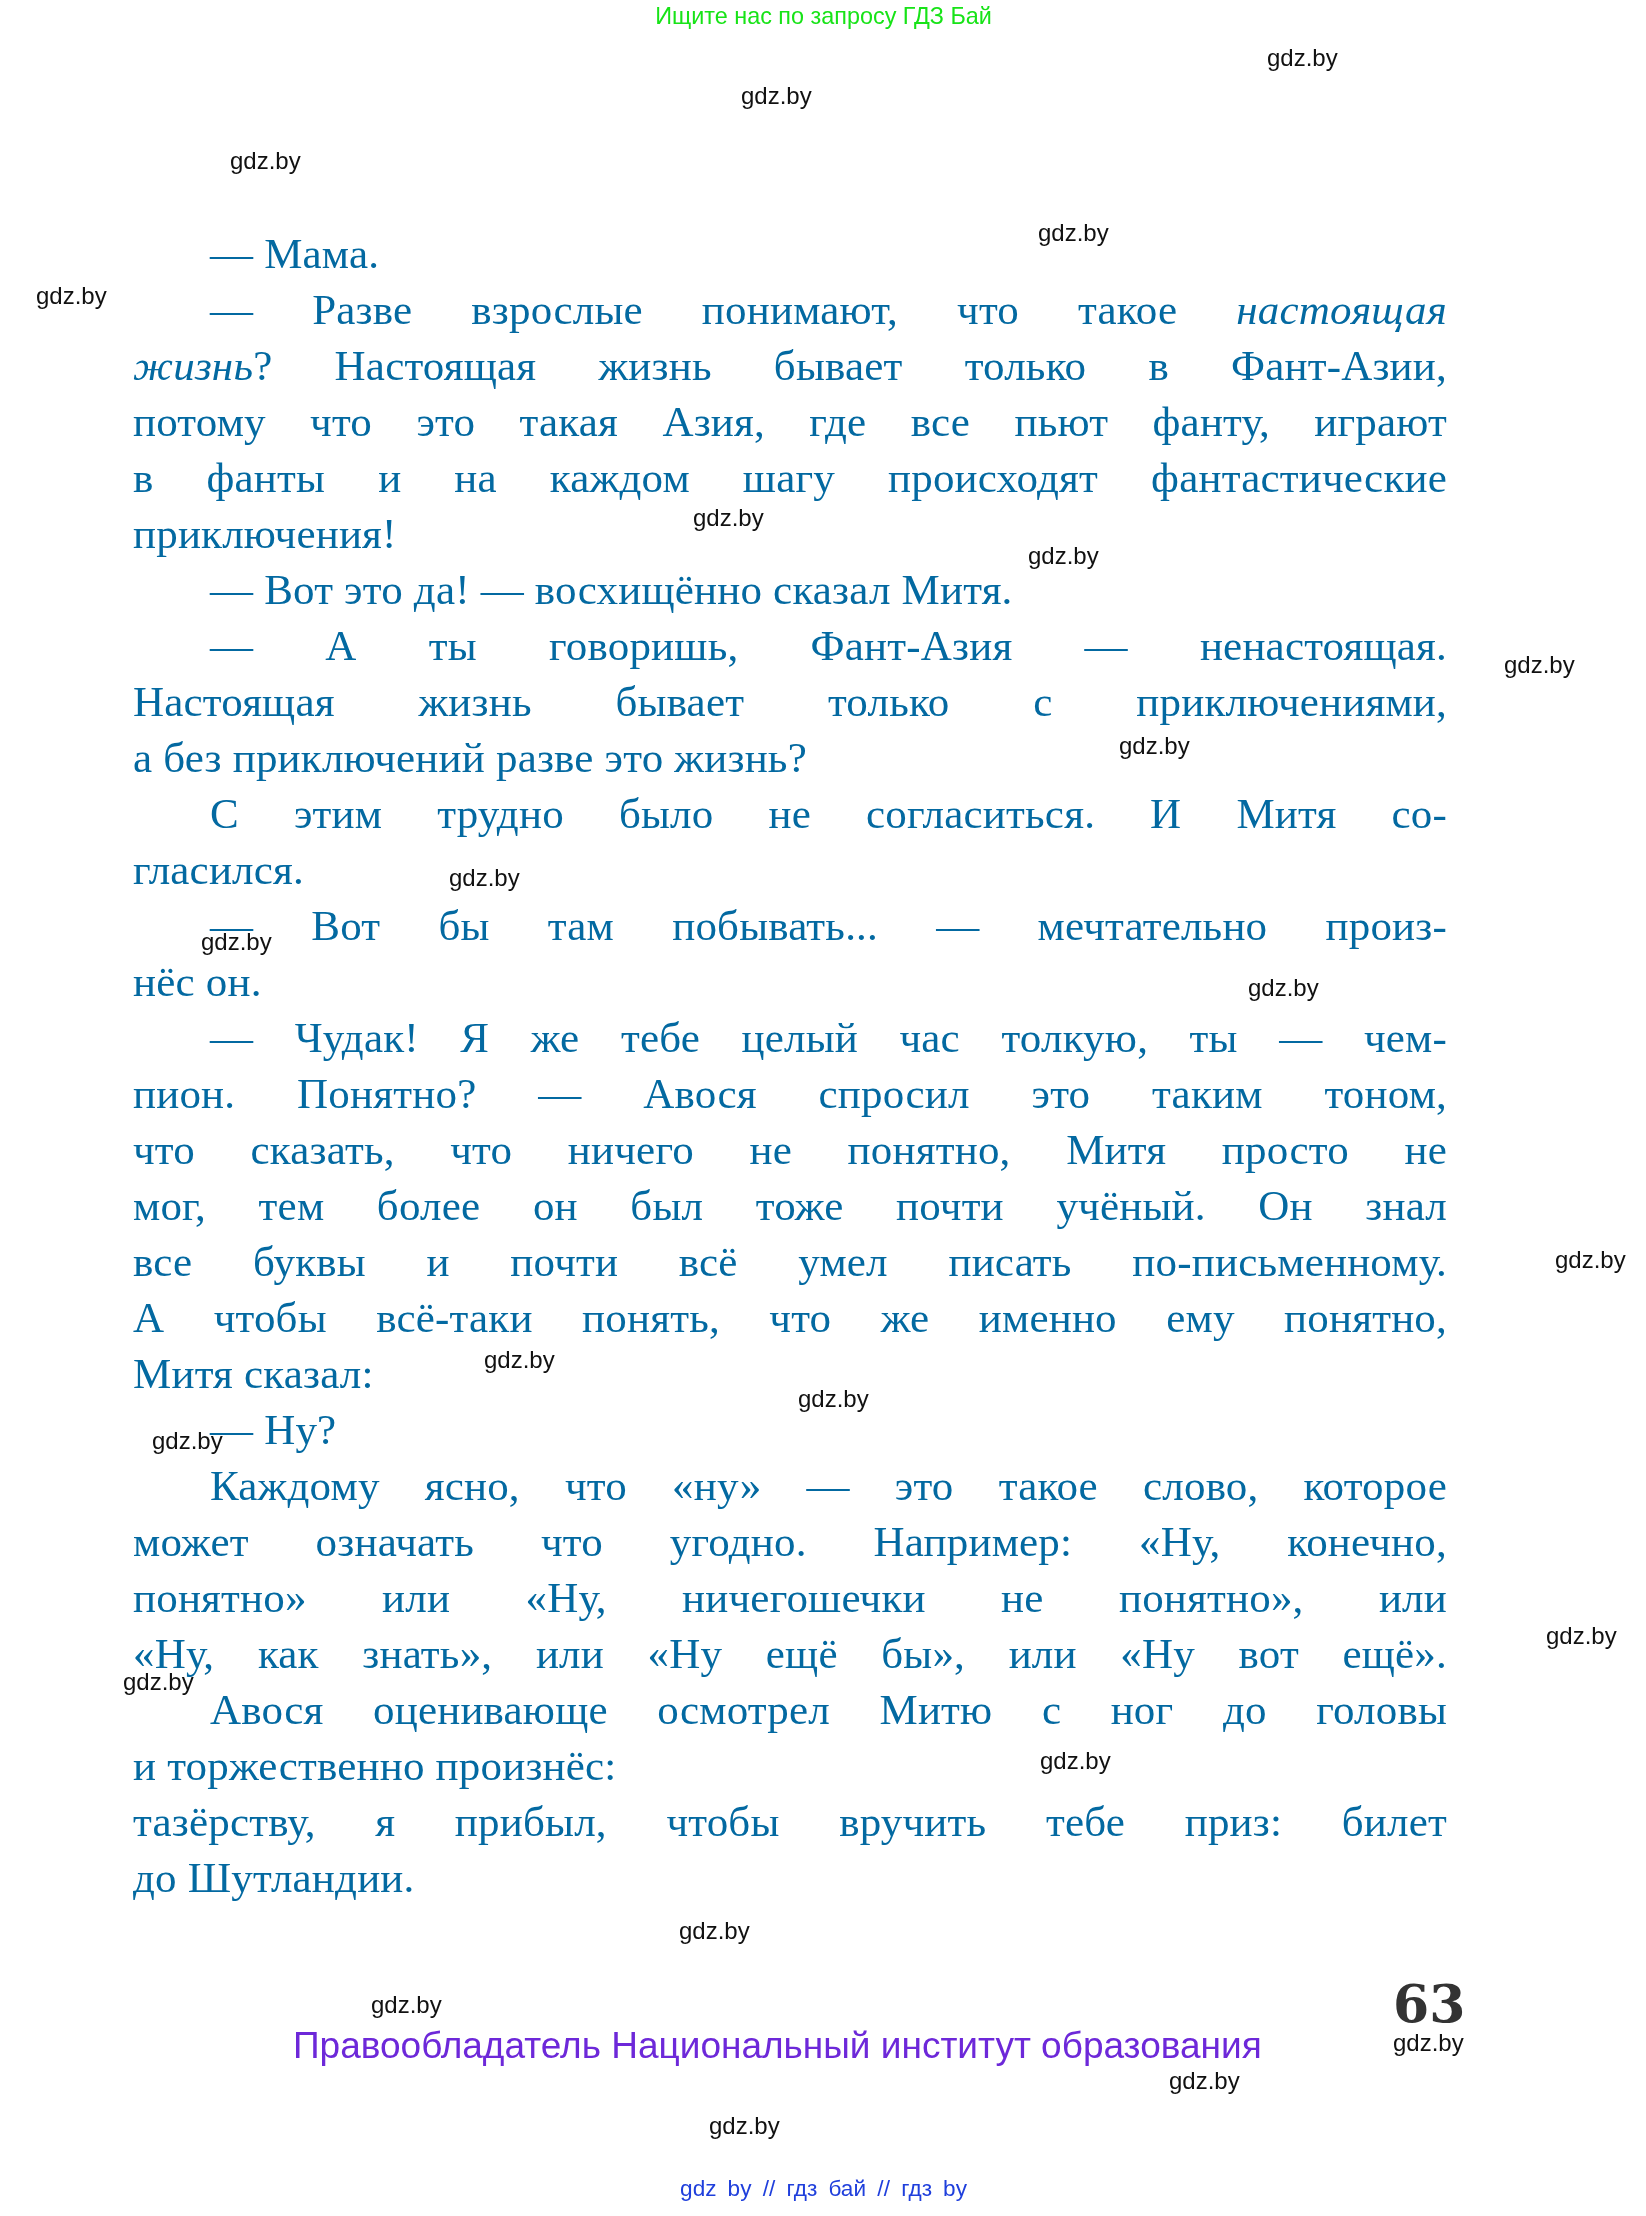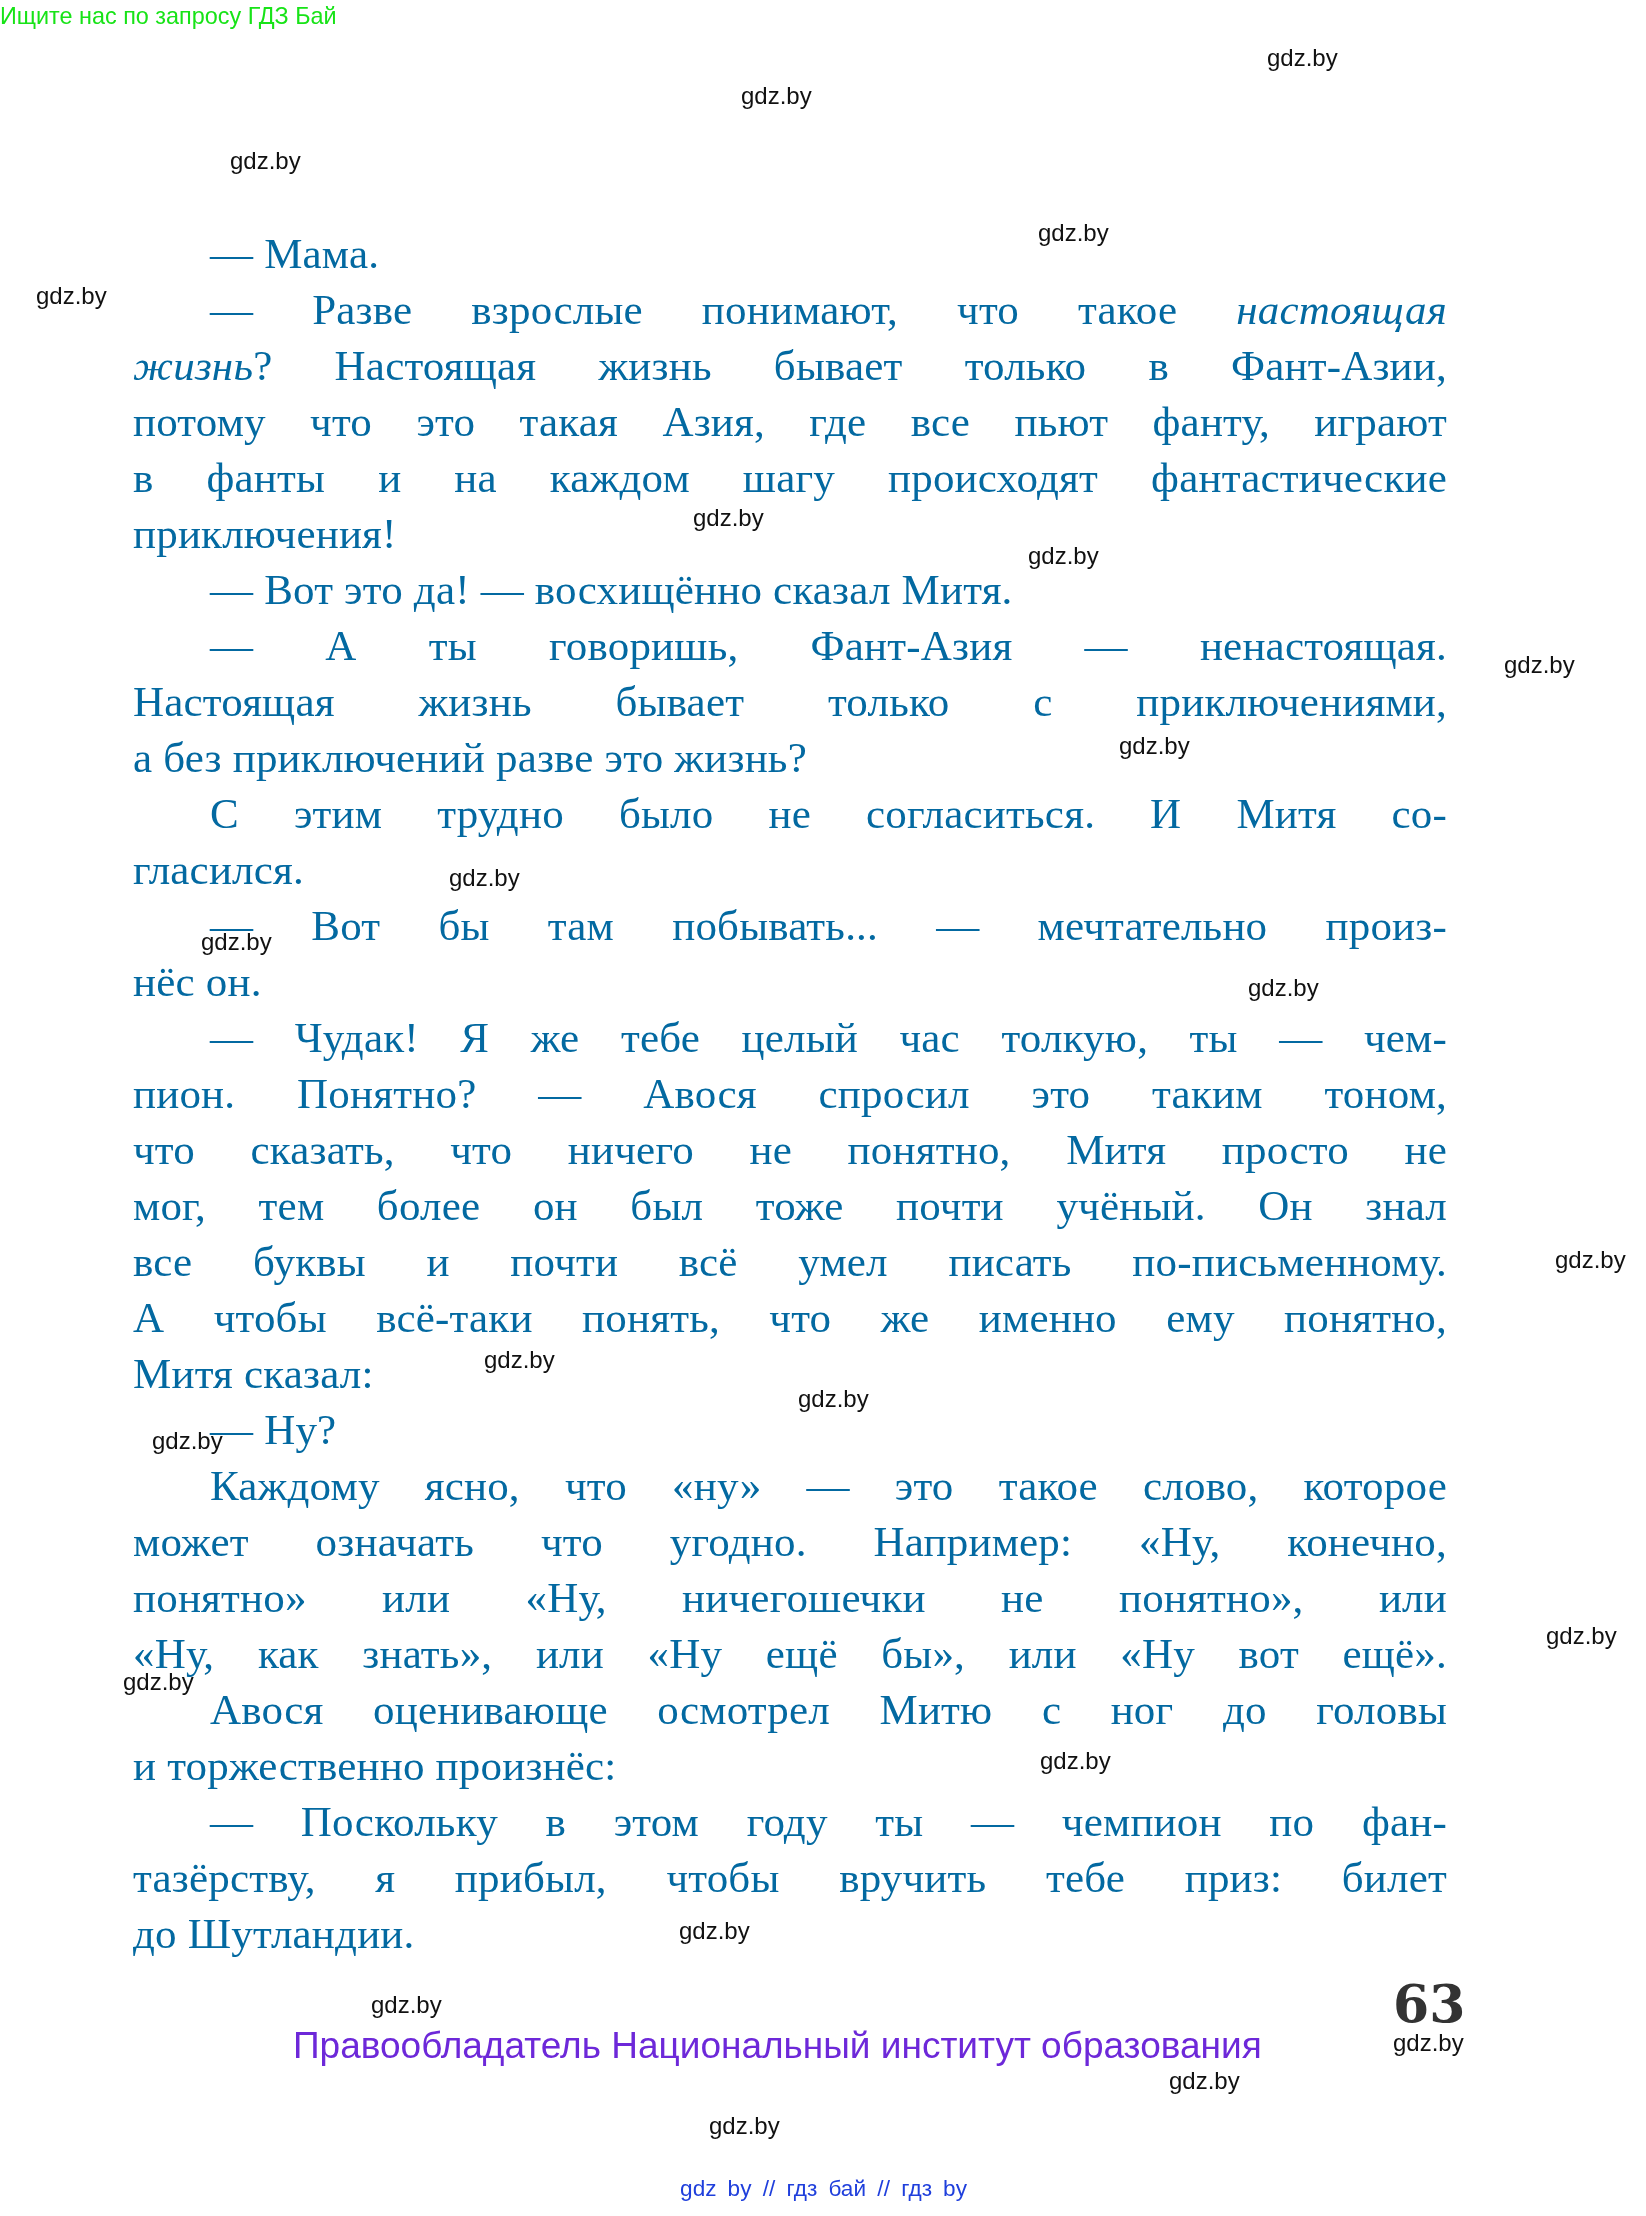--- a/index.html
+++ b/index.html
@@ -1,18 +1,18 @@
 <!DOCTYPE html>
 <html style="font-size:13px"><head>
 <meta charset="utf-8">
 <style>
   html, body { margin: 0; padding: 0; background: #ffffff; }
   body { width: 1647px; height: 2216px; position: relative; overflow: hidden; }
   .top-search {
-    position: absolute; top: 3.2px; left: 0; width: 1647px; text-align: left;
+    position: absolute; top: 3.2px; left: 0; width: 1647px; text-align: center;
     font-family: "Liberation Sans", sans-serif; font-size: 23.4px; color: #17e317;
   }
   .page-text {
     position: absolute; left: 133px; top: 226px; width: 1314px;
     font-family: Liberation Serif, serif; font-size: 43px; color: #0369a1;
     letter-spacing: 0.2px;
   }
   .line {
     height: 56px; line-height: 56px; white-space: nowrap;
     text-align: justify; text-align-last: justify; overflow: hidden;
@@ -68,21 +68,20 @@
     <div class="line"><span>все буквы и почти всё умел писать по-письменному.</span></div>
     <div class="line"><span>А чтобы всё-таки понять, что же именно ему понятно,</span></div>
     <div class="line last"><span>Митя сказал:</span></div>
     <div class="line indent last"><span>— Ну?</span></div>
     <div class="line indent"><span>Каждому ясно, что «ну» — это такое слово, которое</span></div>
     <div class="line"><span>может означать что угодно. Например: «Ну, конечно,</span></div>
     <div class="line"><span>понятно» или «Ну, ничегошечки не понятно», или</span></div>
     <div class="line"><span>«Ну, как знать», или «Ну ещё бы», или «Ну вот ещё».</span></div>
     <div class="line indent"><span>Авося оценивающе осмотрел Митю с ног до головы</span></div>
     <div class="line last"><span>и торжественно произнёс:</span></div>
-    <div class="line indent"><span>— Поскольку в этом году ты — чемпион по фан-</span></div>
     <div class="line"><span>тазёрству, я прибыл, чтобы вручить тебе приз: билет</span></div>
     <div class="line last"><span>до Шутландии.</span></div>
   </div>
 
 <div id="watermarks">
     <div class="wm" style="left: 1267px; top: 44px;">gdz.by</div>
     <div class="wm" style="left: 741px; top: 82px;">gdz.by</div>
     <div class="wm" style="left: 230px; top: 147px;">gdz.by</div>
     <div class="wm" style="left: 1038px; top: 219px;">gdz.by</div>
     <div class="wm" style="left: 36px; top: 282px;">gdz.by</div>

